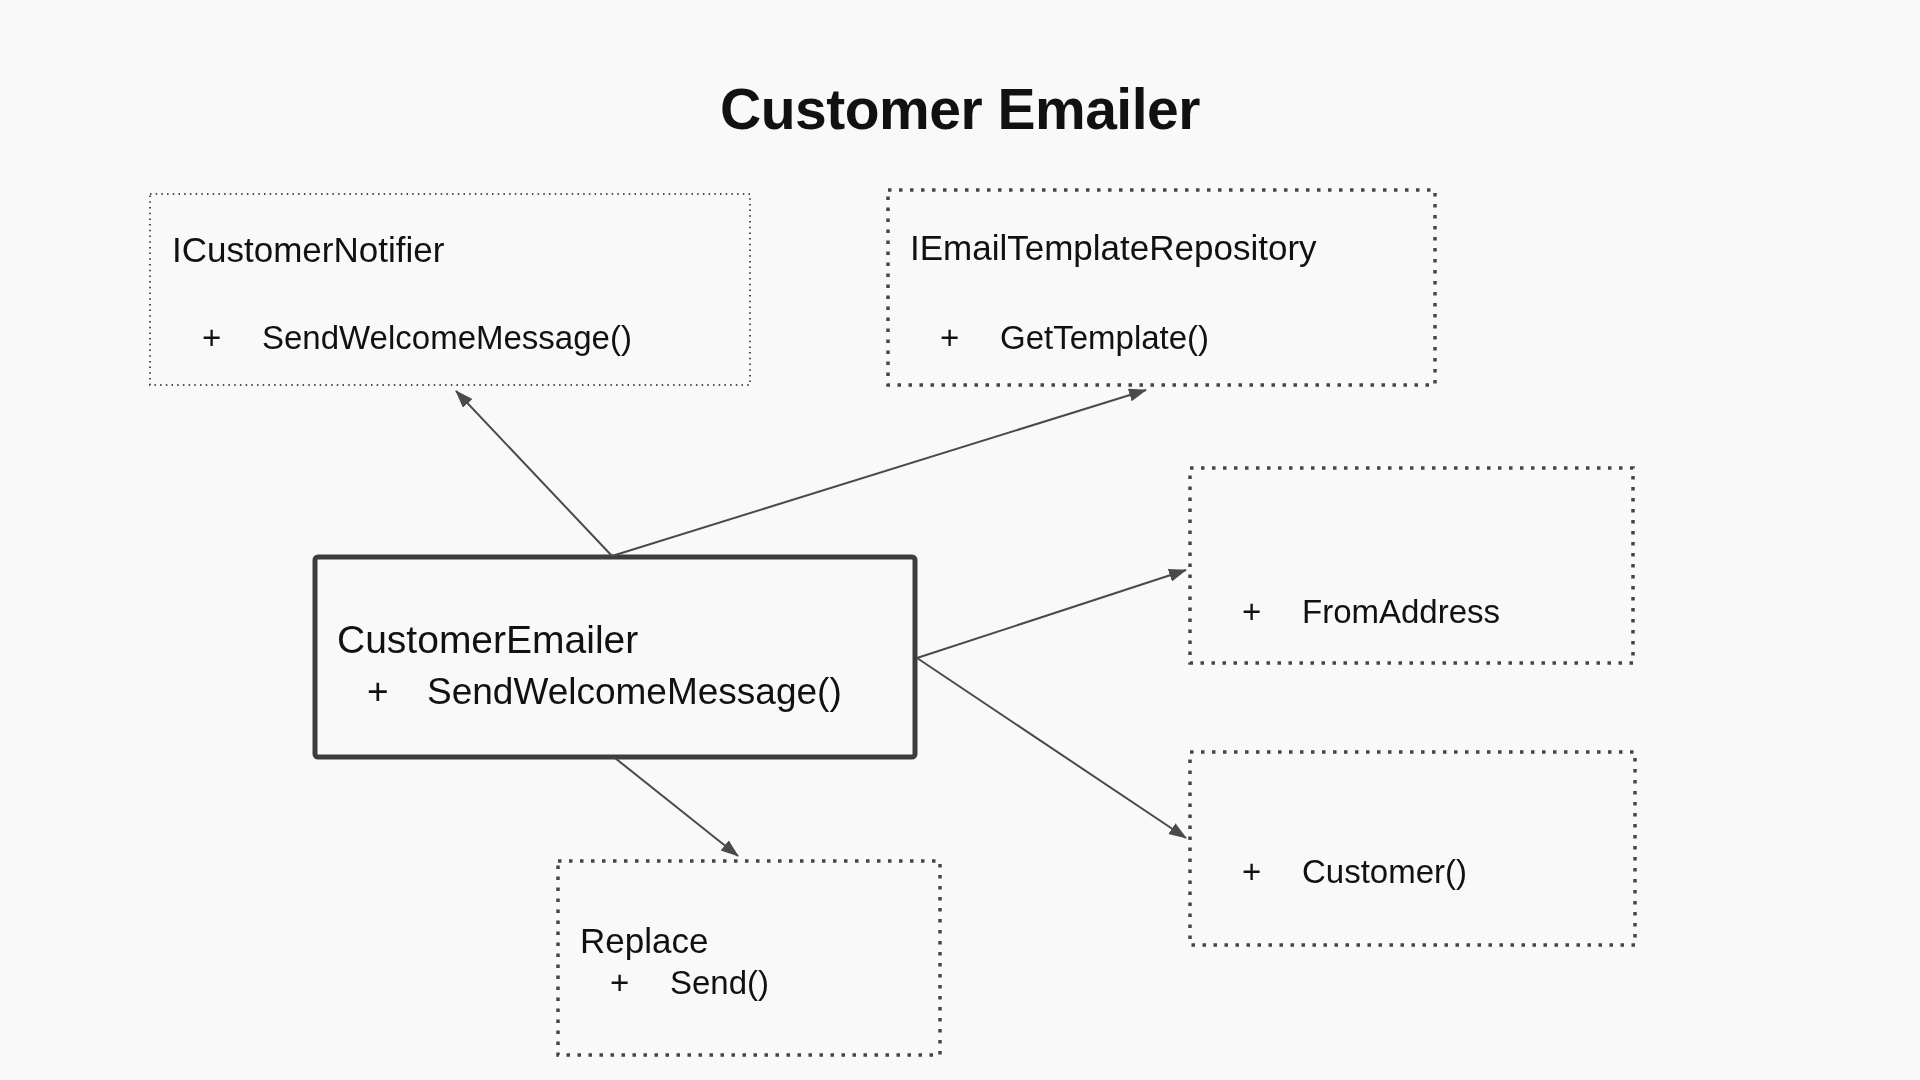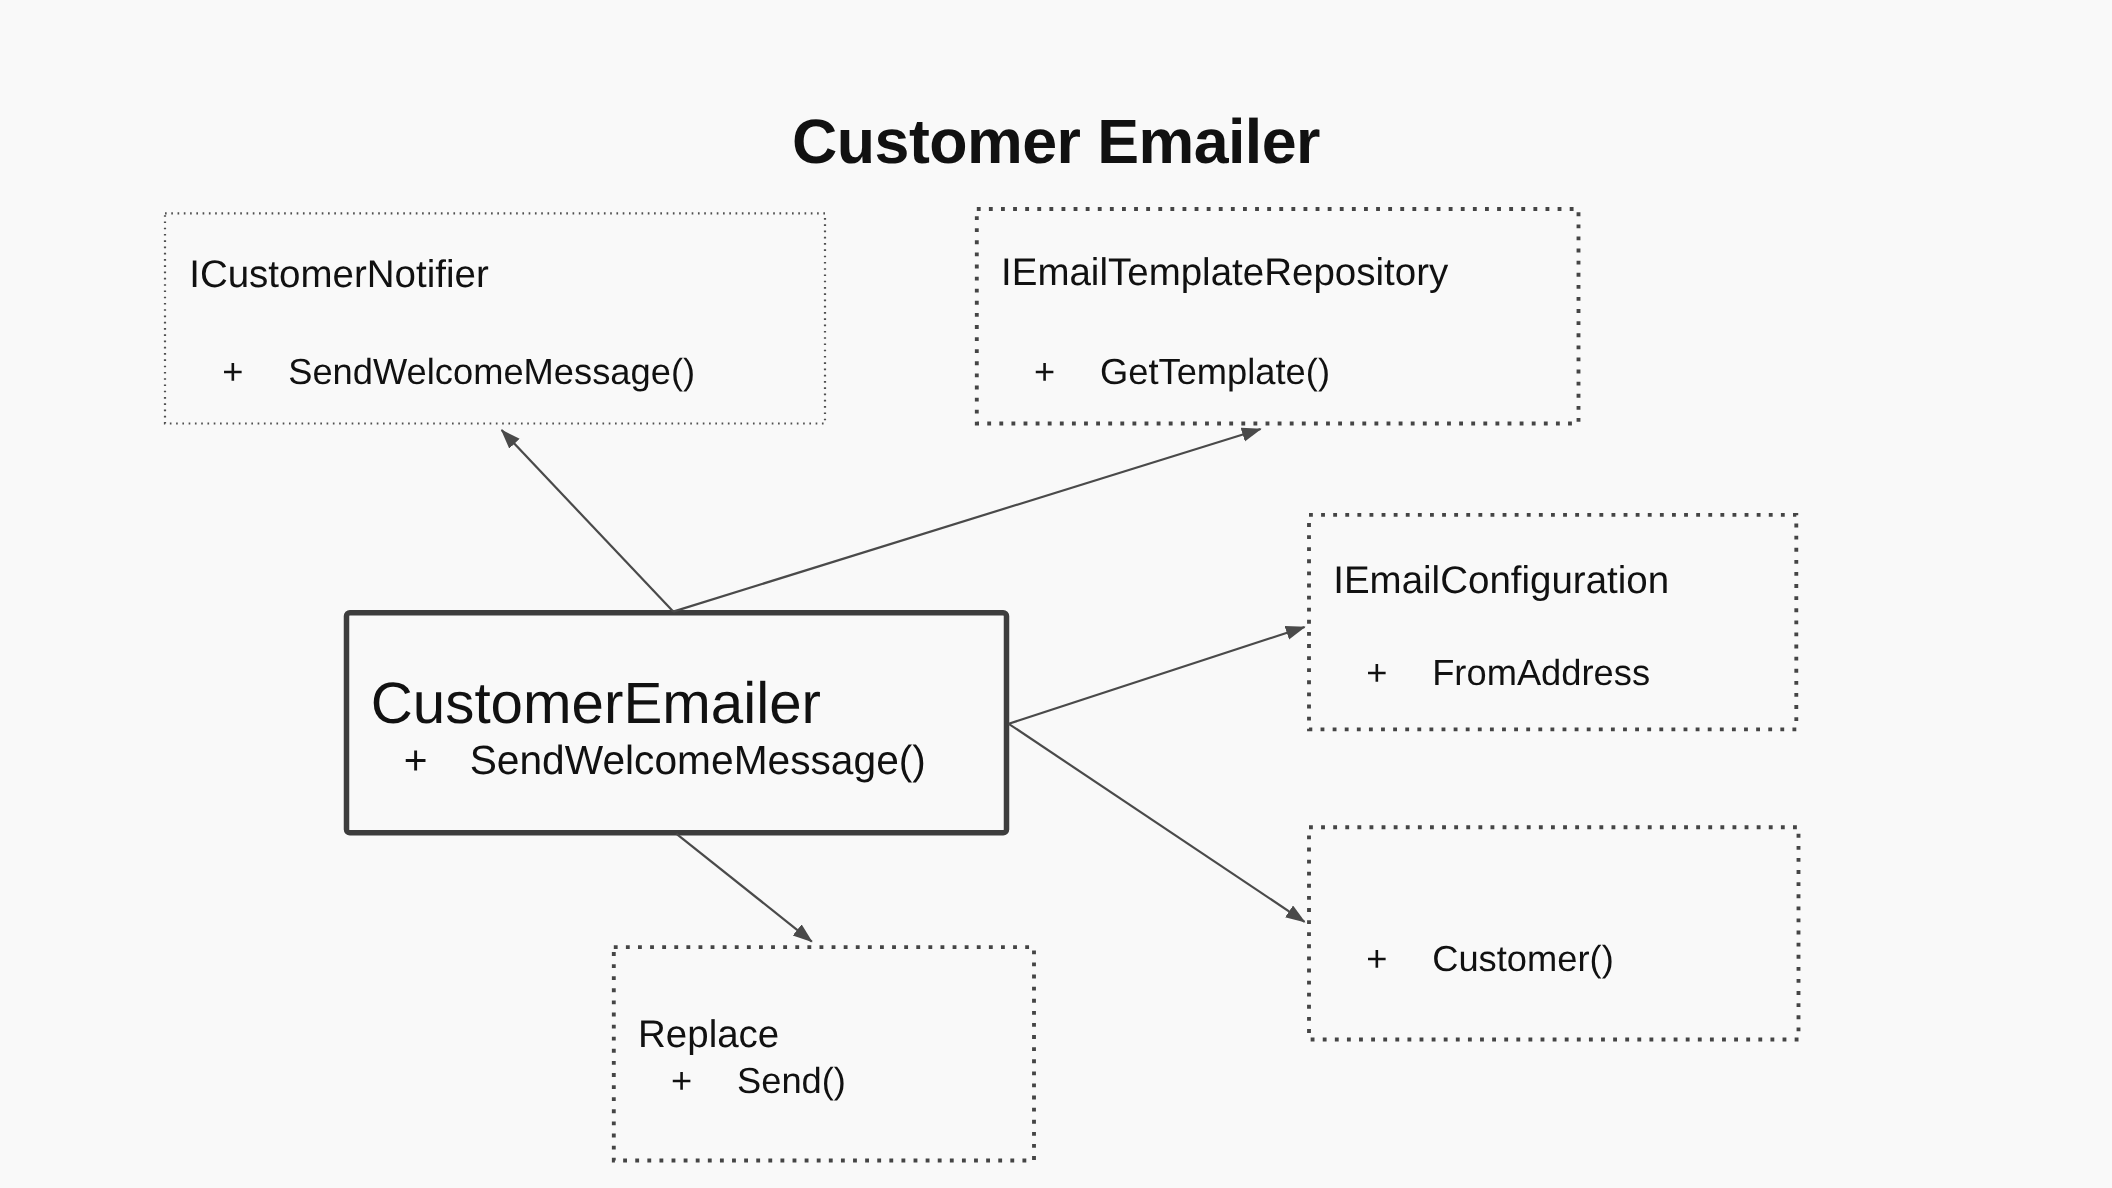--- a/index.html
+++ b/index.html
@@ -24,21 +24,20 @@
   .page-title {
     position: absolute;
     left: 0;
     top: 76px;
     width: 1920px;
     text-align: center;
     font-size: 57px;
     font-weight: 700;
     color: #111111;
     letter-spacing: -0.5px;
-    margin-top: 20px;
   }
   .uml-box {
     position: absolute;
     box-sizing: border-box;
   }
   .box-title {
     position: absolute;
     left: 22px;
     font-size: 35px;
     font-weight: 400;
@@ -58,21 +57,21 @@
   }
   .member-row .visibility {
     position: absolute;
     left: 52px;
   }
   .member-row .member-name {
     position: absolute;
     left: 112px;
   }
   
-  .uml-box.concrete .box-title { font-size: 53px; line-height: 40px; }
+  .uml-box.concrete .box-title { font-size: 39px; line-height: 40px; }
   .uml-box.concrete .member-row { font-size: 37px; }
 </style>
 </head>
 <body>
 
 <div class="canvas">
 
   <svg class="lines-layer" width="1920" height="1080" viewBox="0 0 1920 1080">
     <defs>
       <marker id="arrowhead" markerUnits="userSpaceOnUse" markerWidth="19" markerHeight="14" refX="17" refY="6.5" orient="auto">
@@ -106,21 +105,20 @@
 
   <div class="uml-box" style="left:888px; top:190px; width:547px; height:195px;">
     <div class="box-title" style="top:40px;">IEmailTemplateRepository</div>
     <div class="member-row" style="top:131px;">
       <span class="visibility">+</span>
       <span class="member-name">GetTemplate()</span>
     </div>
   </div>
 
   <div class="uml-box" style="left:1190px; top:468px; width:443px; height:195px;">
-    <div class="box-title" style="top:42px;">IEmailConfiguration</div>
     <div class="member-row" style="top:127px;">
       <span class="visibility">+</span>
       <span class="member-name">FromAddress</span>
     </div>
   </div>
 
   <div class="uml-box concrete" style="left:315px; top:557px; width:600px; height:200px;">
     <div class="box-title" style="top:63px;">CustomerEmailer</div>
     <div class="member-row" style="top:118px;">
       <span class="visibility">+</span>

